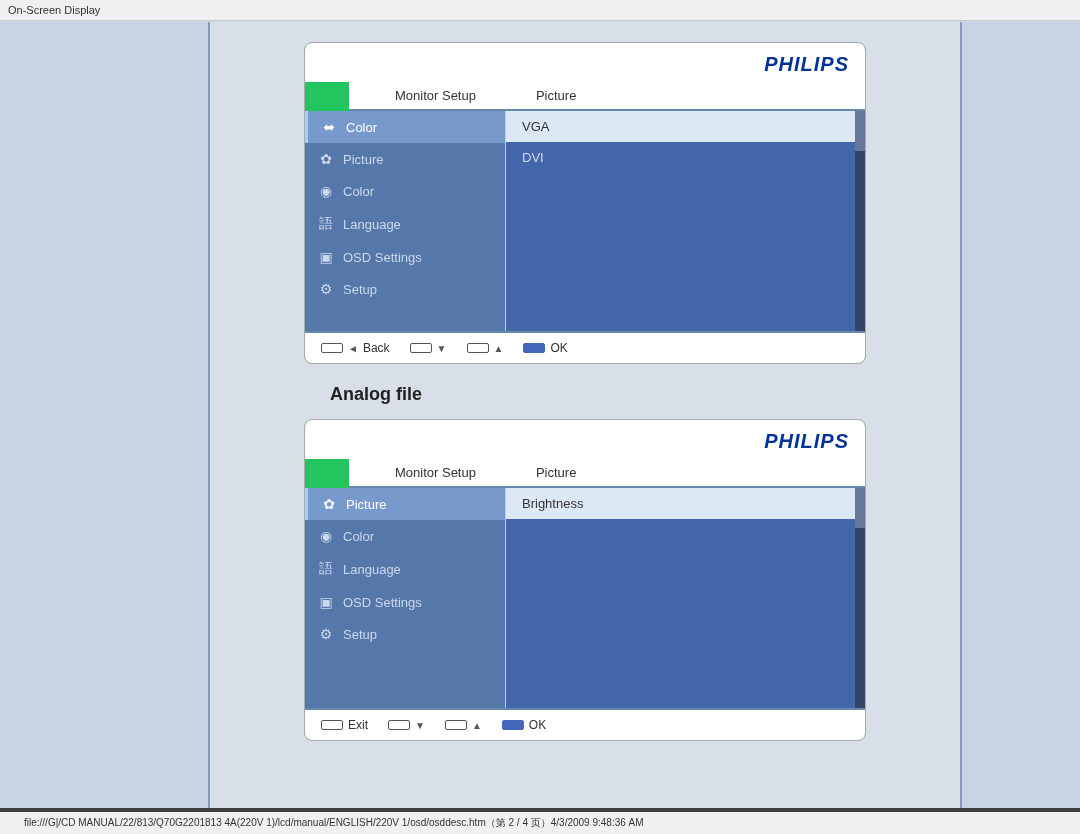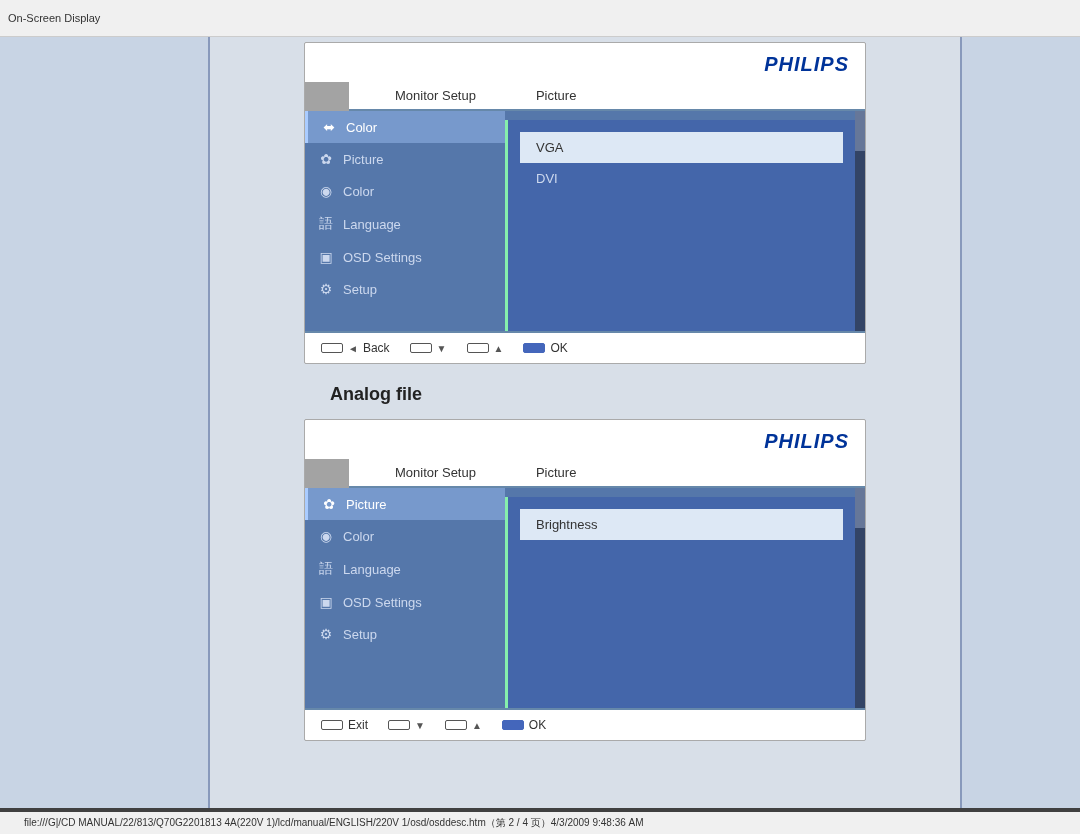--- a/index.html
+++ b/index.html
@@ -9,21 +9,21 @@
       height: 834px;
       background: #d0d8e8;
       font-family: Arial, sans-serif;
       font-size: 13px;
       position: relative;
       overflow: hidden;
     }
 
     .top-bar {
       background: #f0f0f0;
-      padding: 12px 8px;
+      padding: 4px 8px;
       font-size: 11px;
       color: #333;
       border-bottom: 1px solid #ccc;
       position: absolute;
       top: 0; left: 0; right: 0;
       z-index: 10;
     }
 
     .bottom-bar {
       background: #f0f0f0;
@@ -64,23 +64,23 @@
       flex-direction: column;
       align-items: center;
       padding: 20px 30px;
       background: #d8dfe8;
       overflow-y: auto;
     }
 
     
     .osd-panel {
       width: 562px;
-      background: #a3a3a3;
+      background: #22c55e;
       border: 1px solid #aaa;
-      border-radius: 2px;
+      border-radius: 8px;
       overflow: hidden;
       margin-bottom: 20px;
     }
 
     .osd-header {
       background: white;
       padding: 10px 16px 6px 16px;
       display: flex;
       justify-content: flex-end;
     }
@@ -138,23 +138,22 @@
 
     .osd-menu-item .menu-icon {
       font-size: 14px;
       width: 18px;
       text-align: center;
     }
 
     .osd-submenu {
       flex: 1;
       background: #4466aa;
-      padding: 12px;
-      border-left: 3px solid #86efac;
-      margin-top: 9px;
+      padding: 0;
+      border-left: 1px solid #86efac;
     }
 
     .osd-submenu-item {
       padding: 8px 16px;
       color: #ccd8ee;
       font-size: 13px;
       cursor: pointer;
     }
 
     .osd-submenu-item.active {

